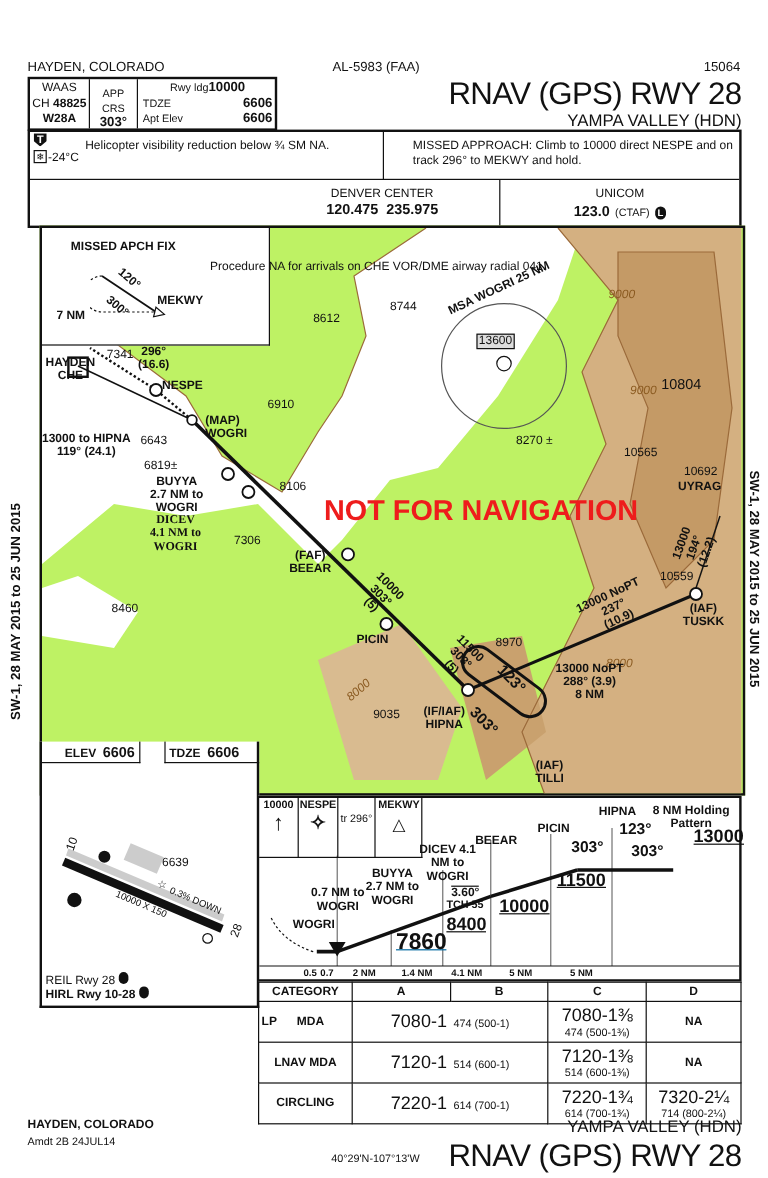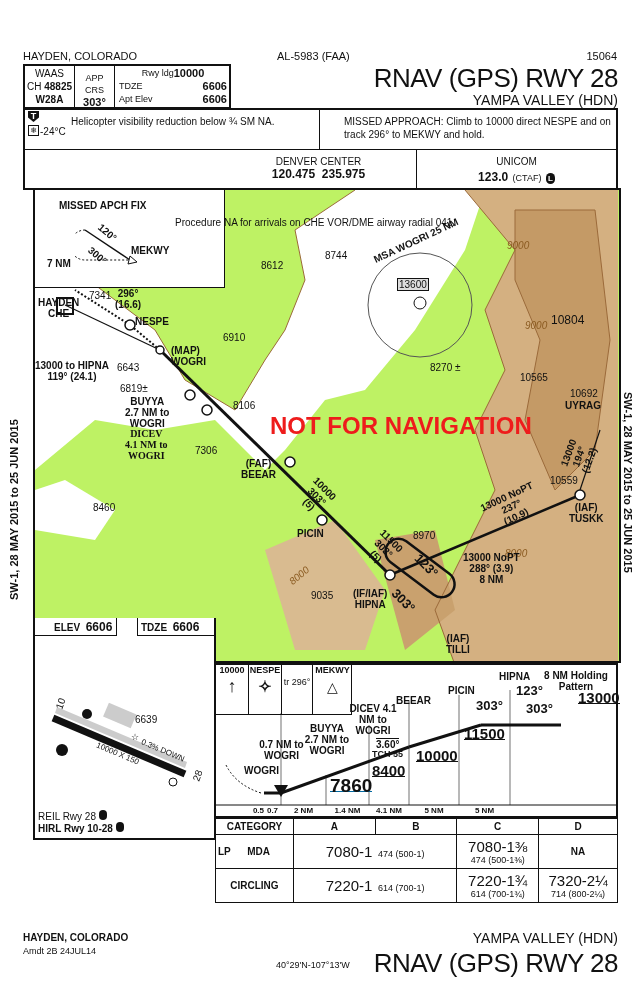--- a/index.html
+++ b/index.html
@@ -339,20 +339,31 @@
     <td colspan="2"><span class="mval">7080-1</span>&nbsp;&nbsp;<span class="msub">474 (500-1)</span></td>
     <td>
           <div class="mval">7080-1⅜</div>
           <div class="msub">474 (500-1⅜)</div>
         </td>
     <td>
           <div class="b">NA</div>
         </td>
   </tr>
   <tr style="height:34px;">
+    <td class="b">LNAV MDA</td>
+    <td colspan="2"><span class="mval">7120-1</span>&nbsp;&nbsp;<span class="msub">514 (600-1)</span></td>
+    <td>
+          <div class="mval">7120-1⅜</div>
+          <div class="msub">514 (600-1⅜)</div>
+        </td>
+    <td>
+          <div class="b">NA</div>
+        </td>
+  </tr>
+  <tr style="height:34px;">
     <td class="b">CIRCLING</td>
     <td colspan="2"><span class="mval">7220-1</span>&nbsp;&nbsp;<span class="msub">614 (700-1)</span></td>
     <td>
           <div class="mval">7220-1¾</div>
           <div class="msub">614 (700-1¾)</div>
         </td>
     <td>
           <div class="mval">7320-2¼</div>
           <div class="msub">714 (800-2¼)</div>
         </td>

